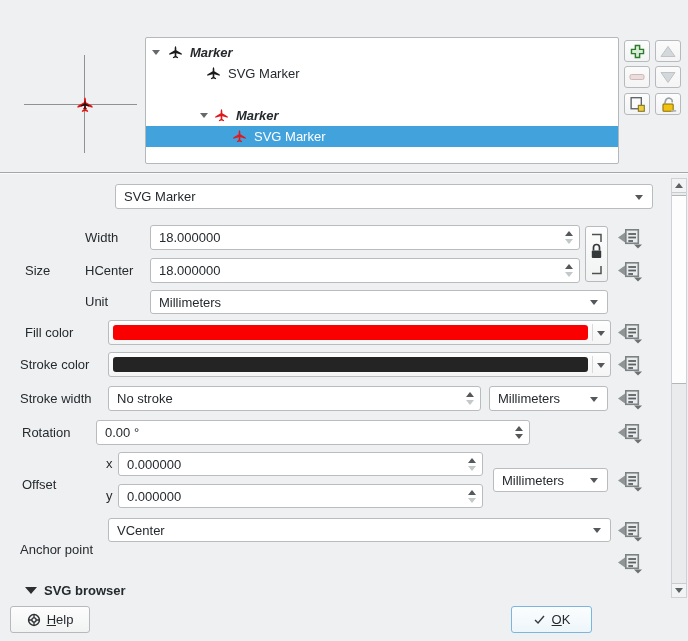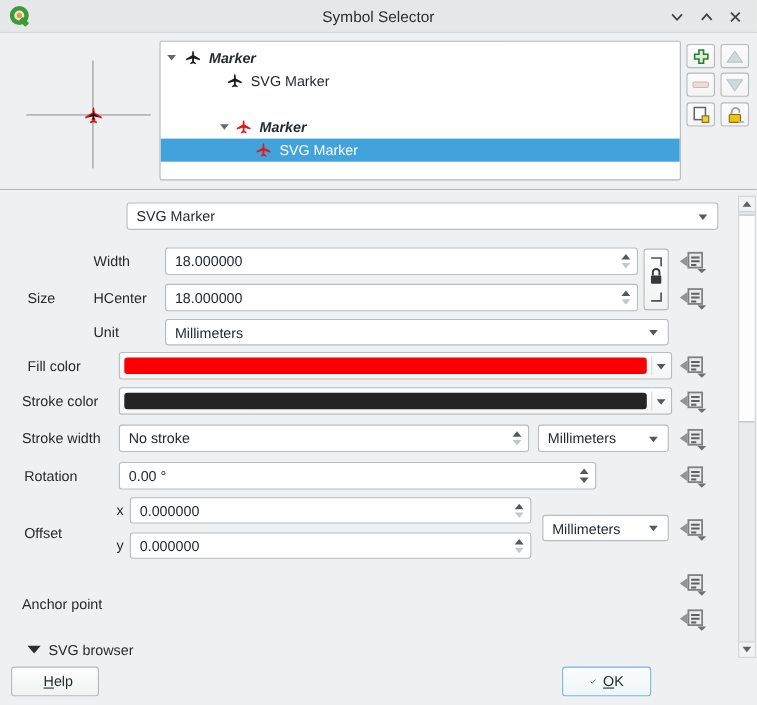--- a/index.html
+++ b/index.html
@@ -54,34 +54,34 @@
   .color-swatch { position:absolute; left:4px; top:4px; bottom:4px; right:22px; border-radius:3px; }
   .color-btn .combo-arrow { right:5px; }
   .color-sep { position:absolute; right:17px; top:3px; bottom:3px; width:1px; background:#d8dadb; }
 
   .dd-btn { position:absolute; width:28px; height:23px; background:none; border:none; padding:0; display:flex; align-items:center; justify-content:center; }
 
   .lock-aspect { position:absolute; left:585px; top:226px; width:23px; height:56px; background:linear-gradient(#fdfdfd,#f1f2f2); border:1px solid #b7babc; border-radius:3px; display:flex; align-items:center; justify-content:center; padding:0; }
 
   .collapse-header { position:absolute; left:0; top:583px; width:660px; height:15px; overflow:hidden; }
   .collapse-arrow { position:absolute; left:25px; top:4px; width:0; height:0; border-left:6px solid transparent; border-right:6px solid transparent; border-top:7px solid #2c2f31; }
-  .collapse-title { position:absolute; left:44px; top:0; font-weight:normal;text-align:right; }
+  .collapse-title { position:absolute; left:44px; top:0; font-weight:bold;text-align:right; }
 
   
   .scrollbar { position:absolute; left:671px; top:178px; width:16px; height:420px; background:#e9ebec; border:1px solid #cfd2d4; }
   .sb-btn { position:absolute; left:0; width:14px; height:14px; display:flex; align-items:center; justify-content:center; background:#f2f3f4; }
   .sb-up { top:0; border-bottom:1px solid #c9cccd; }
   .sb-dn { bottom:0; border-top:1px solid #c9cccd; }
   .sb-thumb { position:absolute; left:0; top:16px; width:14px; height:189px; background:#fdfdfd; border-top:1px solid #b2b6b9; border-bottom:1px solid #b2b6b9; }
   .sb-tri-up { width:0; height:0; border-left:4px solid transparent; border-right:4px solid transparent; border-bottom:5px solid #5c6164; }
   .sb-tri-dn { width:0; height:0; border-left:4px solid transparent; border-right:4px solid transparent; border-top:5px solid #5c6164; }
 
   
-  .push-btn { position:absolute; height:27px; background:linear-gradient(#fdfdfd,#f1f2f2); border:1px solid #b7babc; border-radius:3px; display:flex; align-items:center; justify-content:center; gap:6px; font-family:"Liberation Sans", sans-serif; font-size:13px; color:#252a2e; padding:0 24px; }
-  .push-btn.default { border-color:#79b7e0; background:linear-gradient(#fbfdfe,#eef6fb);justify-content:space-between; }
+  .push-btn { position:absolute; height:27px; background:linear-gradient(#fdfdfd,#f1f2f2); border:1px solid #b7babc; border-radius:3px; display:flex; align-items:center; justify-content:center; gap:6px; font-family:"Liberation Sans", sans-serif; font-size:13px; color:#252a2e; padding:0 10px; }
+  .push-btn.default { border-color:#79b7e0; background:linear-gradient(#fbfdfe,#eef6fb); }
   .btn-text::first-letter { text-decoration:underline; }
 </style>
 </head>
 <body>
 
 <svg width="0" height="0" style="position:absolute">
   <defs>
     <symbol id="plane" viewBox="0 0 24 24">
       <path fill="currentColor" d="M12 1.6 C12.9 2.6 13.3 3.9 13.3 5.4 L13.3 8.4 L22 13.4 L22 15.6 L13.3 13 L13.3 17.4 L16.1 19.7 L16.1 21.3 L12 20.1 L7.9 21.3 L7.9 19.7 L10.7 17.4 L10.7 13 L2 15.6 L2 13.4 L10.7 8.4 L10.7 5.4 C10.7 3.9 11.1 2.6 12 1.6 Z"></path>
     </symbol>
@@ -91,37 +91,20 @@
       <line x1="11.3" y1="7" x2="19" y2="7" stroke="#5c6163" stroke-width="1.8"></line>
       <line x1="11.3" y1="10.5" x2="19" y2="10.5" stroke="#5c6163" stroke-width="1.8"></line>
       <line x1="11.3" y1="14" x2="16" y2="14" stroke="#5c6163" stroke-width="1.8"></line>
       <polygon points="17,17.5 25,17.5 21,21.5" fill="#6b7073"></polygon>
     </symbol>
   </defs>
 </svg>
 
 <div class="dialog">
 
-  <div class="titlebar">
-    <svg class="logo" viewBox="0 0 24 24">
-      <circle cx="11.5" cy="11" r="7.2" fill="none" stroke="#3d9b35" stroke-width="4.4"></circle>
-      <rect x="13" y="13" width="9" height="5.4" rx="1" transform="rotate(45 15 15)" fill="#3d9b35"></rect>
-      <circle cx="11.5" cy="11" r="2.6" fill="#eb9b31"></circle>
-    </svg>
-    <div class="title">Symbol Selector</div>
-    <svg class="win-ctl" style="right:65px" viewBox="0 0 15 15">
-        <path d="M3 5 L7.5 10 L12 5" fill="none" stroke="#3f4345" stroke-width="1.6"></path>
-      </svg>
-    <svg class="win-ctl" style="right:38px" viewBox="0 0 15 15">
-        <path d="M3 10 L7.5 5 L12 10" fill="none" stroke="#3f4345" stroke-width="1.6"></path>
-      </svg>
-    <svg class="win-ctl" style="right:12px" viewBox="0 0 15 15">
-        <path d="M3.5 3.5 L11.5 11.5 M11.5 3.5 L3.5 11.5" stroke="#3f4345" stroke-width="1.6"></path>
-      </svg>
-  </div>
 
   <div class="preview">
     <div class="cross-v"></div>
     <div class="cross-h"></div>
     <svg class="plane-red">
         <use href="#plane"></use>
       </svg>
     <svg class="plane-black">
         <use href="#plane"></use>
       </svg>
@@ -274,21 +257,21 @@
     <span class="val">Millimeters</span>
     <span class="combo-arrow"></span>
   </div>
   <button class="dd-btn" style="left:616px; top:387px">
       <svg width="26" height="22">
         <use href="#dd-icon"></use>
       </svg>
     </button>
 
   <div class="flabel" style="left:22px; top:420px; line-height:25px">Rotation</div>
-  <div class="spin" style="left:108px; top:420px; width:434px; height:25px">
+  <div class="spin" style="left:96px; top:420px; width:434px; height:25px">
     <span class="val">0.00 °</span>
     <span class="spin-arrows">
         <span class="arr-up"></span>
         <span class="arr-dn"></span>
       </span>
   </div>
   <button class="dd-btn" style="left:616px; top:421px">
       <svg width="26" height="22">
         <use href="#dd-icon"></use>
       </svg>
@@ -315,20 +298,24 @@
     <span class="val">Millimeters</span>
     <span class="combo-arrow"></span>
   </div>
   <button class="dd-btn" style="left:616px; top:469px">
       <svg width="26" height="22">
         <use href="#dd-icon"></use>
       </svg>
     </button>
 
   <div class="flabel" style="left:20px; top:538px; line-height:24px">Anchor point</div>
+  <div class="combo" style="left:108px; top:518px; width:503px; height:24px">
+    <span class="val">VCenter</span>
+    <span class="combo-arrow"></span>
+  </div>
   <button class="dd-btn" style="left:616px; top:519px">
       <svg width="26" height="22">
         <use href="#dd-icon"></use>
       </svg>
     </button>
   <button class="dd-btn" style="left:616px; top:551px">
       <svg width="26" height="22">
         <use href="#dd-icon"></use>
       </svg>
     </button>

